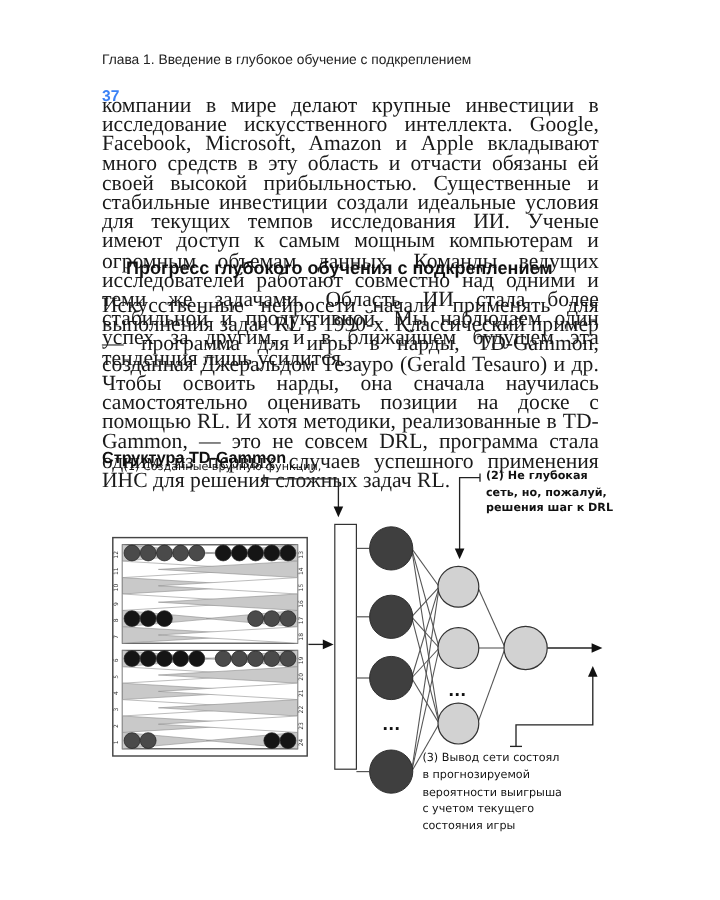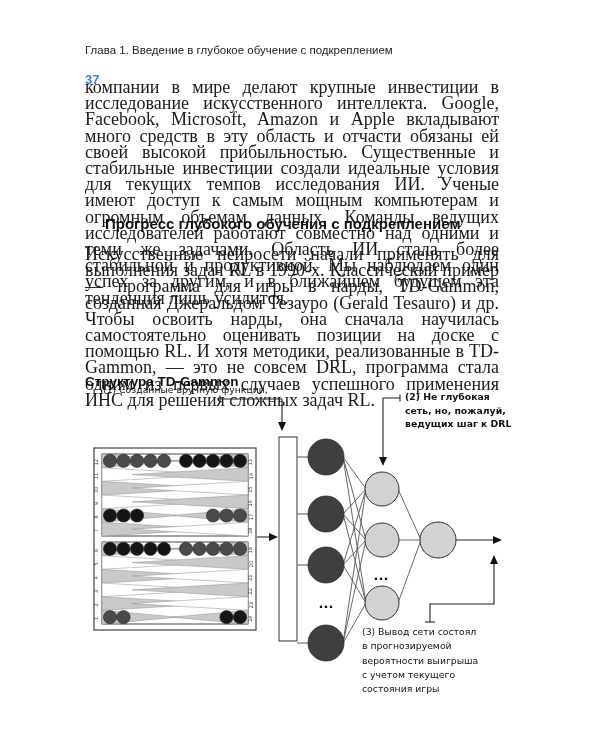--- a/index.html
+++ b/index.html
@@ -30,21 +30,21 @@
     font-family:"Liberation Sans", sans-serif; font-weight:bold;
     font-size:13.5px; color:#111;
   }
   .fig-svg{ position:absolute; left:0; top:0; }
   .annot{
     position:absolute; font-family:"DejaVu Sans", sans-serif;
     font-size:9.3px; line-height:13.5px; color:#111; white-space:nowrap;
   }
   #annot1{ left:103px; top:383px; }
   #annot2{ left:405px; top:390px;font-weight:bold; }
-  #annot3{ left:362px; top:625px; line-height:14.3px; }
+  #annot3{ left:352px; top:625px; line-height:14.3px; }
 </style>
 </head>
 <body>
 
 <div class="page">
 
   <div class="running-head">
     <span>Глава 1. Введение в глубокое обучение с подкреплением</span>
     <span class="pageno">37</span>
   </div>
@@ -203,21 +203,21 @@
     <text x="381" y="580" text-anchor="middle" font-family="DejaVu Sans, sans-serif" font-size="13" font-weight="bold" fill="#111">...</text>
   </svg>
 
   <div class="annot" id="annot1">
     <div>(1) Созданные вручную функции,</div>
   </div>
 
   <div class="annot" id="annot2">
     <div>(2) Не глубокая</div>
     <div>сеть, но, пожалуй,</div>
-    <div>ведущих шаг к DRL</div>
+    <div>решения шаг к DRL</div>
   </div>
 
   <div class="annot" id="annot3">
     <div>(3) Вывод сети состоял</div>
     <div>в прогнозируемой</div>
     <div>вероятности выигрыша</div>
     <div>с учетом текущего</div>
     <div>состояния игры</div>
   </div>
 

